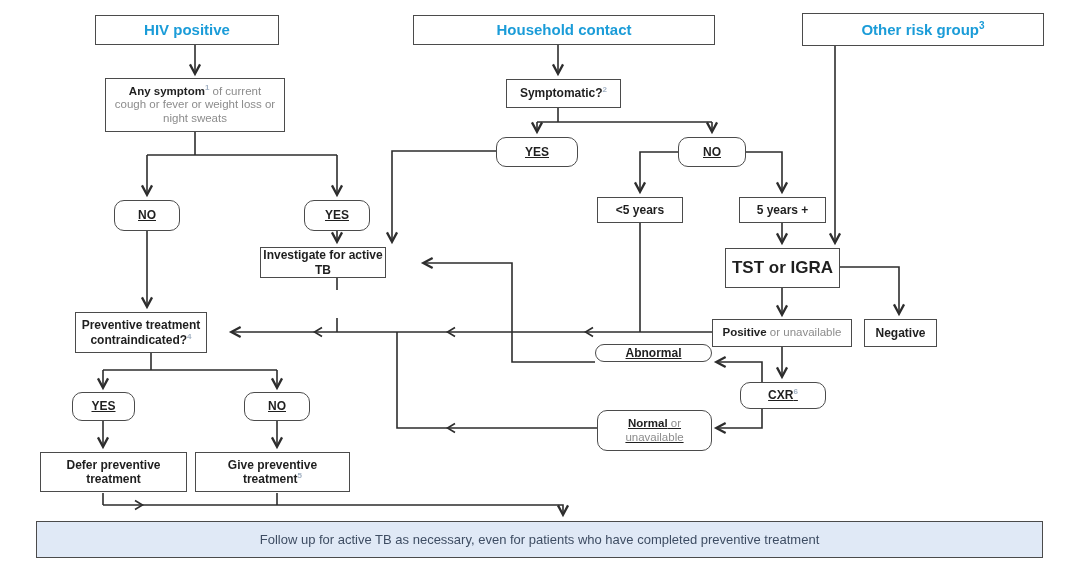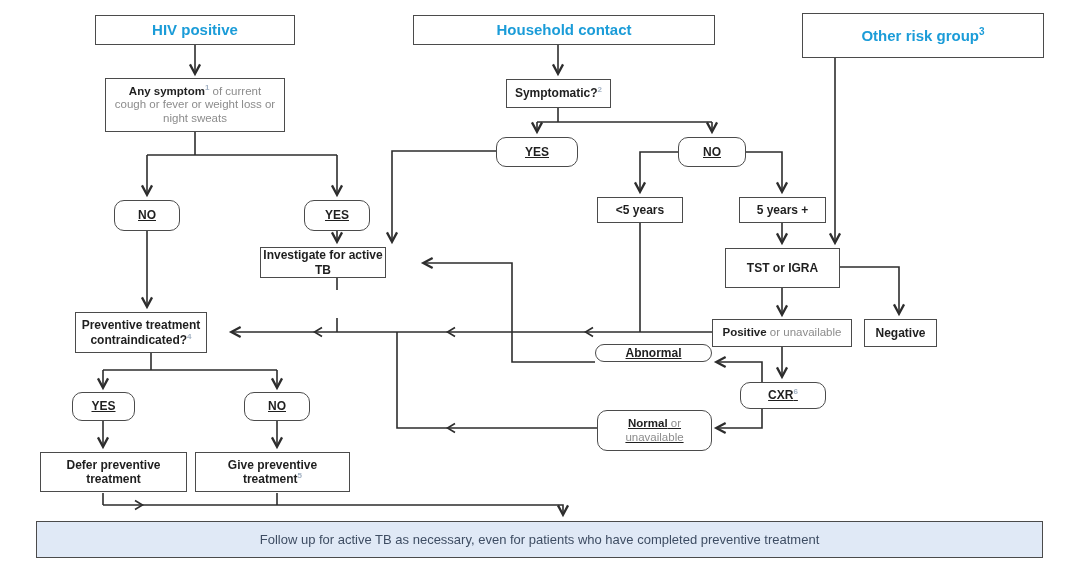--- a/index.html
+++ b/index.html
@@ -80,60 +80,60 @@
       <path d="M103,505 H563 V514" marker-end="url(#arr)"></path>
 
       <path d="M322,327.5 L314.5,332 L322,336.5"></path>
       <path d="M455,327.5 L447.5,332 L455,336.5"></path>
       <path d="M593,327.5 L585.5,332 L593,336.5"></path>
       <path d="M455,423.5 L447.5,428 L455,432.5"></path>
       <path d="M135,500.5 L142.5,505 L135,509.5"></path>
     </g>
   </svg>
 
-  <div class="box hdr" style="left:95px;top:15px;width:200px;height:30px">
+  <div class="box hdr" style="left:95px;top:15px;width:184px;height:30px">
     <span>HIV positive</span>
   </div>
   <div class="box hdr" style="left:413px;top:15px;width:302px;height:30px">
     <span>Household contact</span>
   </div>
-  <div class="box hdr" style="left:802px;top:13px;width:242px;height:45px">
+  <div class="box hdr" style="left:802px;top:13px;width:242px;height:33px">
     <span><span>Other risk group</span><sup class="fn fn-blue">3</sup></span>
   </div>
 
   <div class="box sm" style="left:105px;top:78px;width:180px;height:54px;padding:2px 6px;font-weight:normal;">
     <div><b>Any symptom</b><sup class="fn">1</sup><span class="gray"> of current cough or fever or weight loss or night sweats</span></div>
   </div>
   <div class="box lbl rounded" style="left:114px;top:200px;width:66px;height:31px">
     <span>NO</span>
   </div>
   <div class="box lbl rounded" style="left:304px;top:200px;width:66px;height:31px">
     <span>YES</span>
   </div>
 
-  <div class="box lbl" style="left:506px;top:79px;width:105px;height:29px">
+  <div class="box lbl" style="left:506px;top:79px;width:115px;height:29px">
     <span><span>Symptomatic?</span><sup class="fn">2</sup></span>
   </div>
   <div class="box lbl rounded" style="left:496px;top:137px;width:82px;height:30px">
     <span>YES</span>
   </div>
   <div class="box lbl rounded" style="left:678px;top:137px;width:68px;height:30px">
     <span>NO</span>
   </div>
   <div class="box lbl" style="left:597px;top:197px;width:86px;height:26px">
     <span>&lt;5 years</span>
   </div>
   <div class="box lbl" style="left:739px;top:197px;width:87px;height:26px">
     <span>5 years +</span>
   </div>
 
   <div class="box lbl" style="left:260px;top:247px;width:126px;height:31px">
     <span>Investigate for active TB</span>
   </div>
-  <div class="box lbl" style="left:725px;top:248px;width:115px;height:40px;font-size:12px">
+  <div class="box lbl" style="left:725px;top:248px;width:115px;height:40px;font-size:17px">
     <span>TST or IGRA</span>
   </div>
   <div class="box sm nowrap" style="left:712px;top:319px;width:140px;height:28px">
     <span><b>Positive</b><span class="gray"> or unavailable</span></span>
   </div>
   <div class="box lbl" style="left:864px;top:319px;width:73px;height:28px">
     <span>Negative</span>
   </div>
   <div class="box lbl" style="left:75px;top:312px;width:132px;height:41px;padding:0 4px">
     <span><span>Preventive treatment contraindicated?</span><sup class="fn">4</sup></span>

